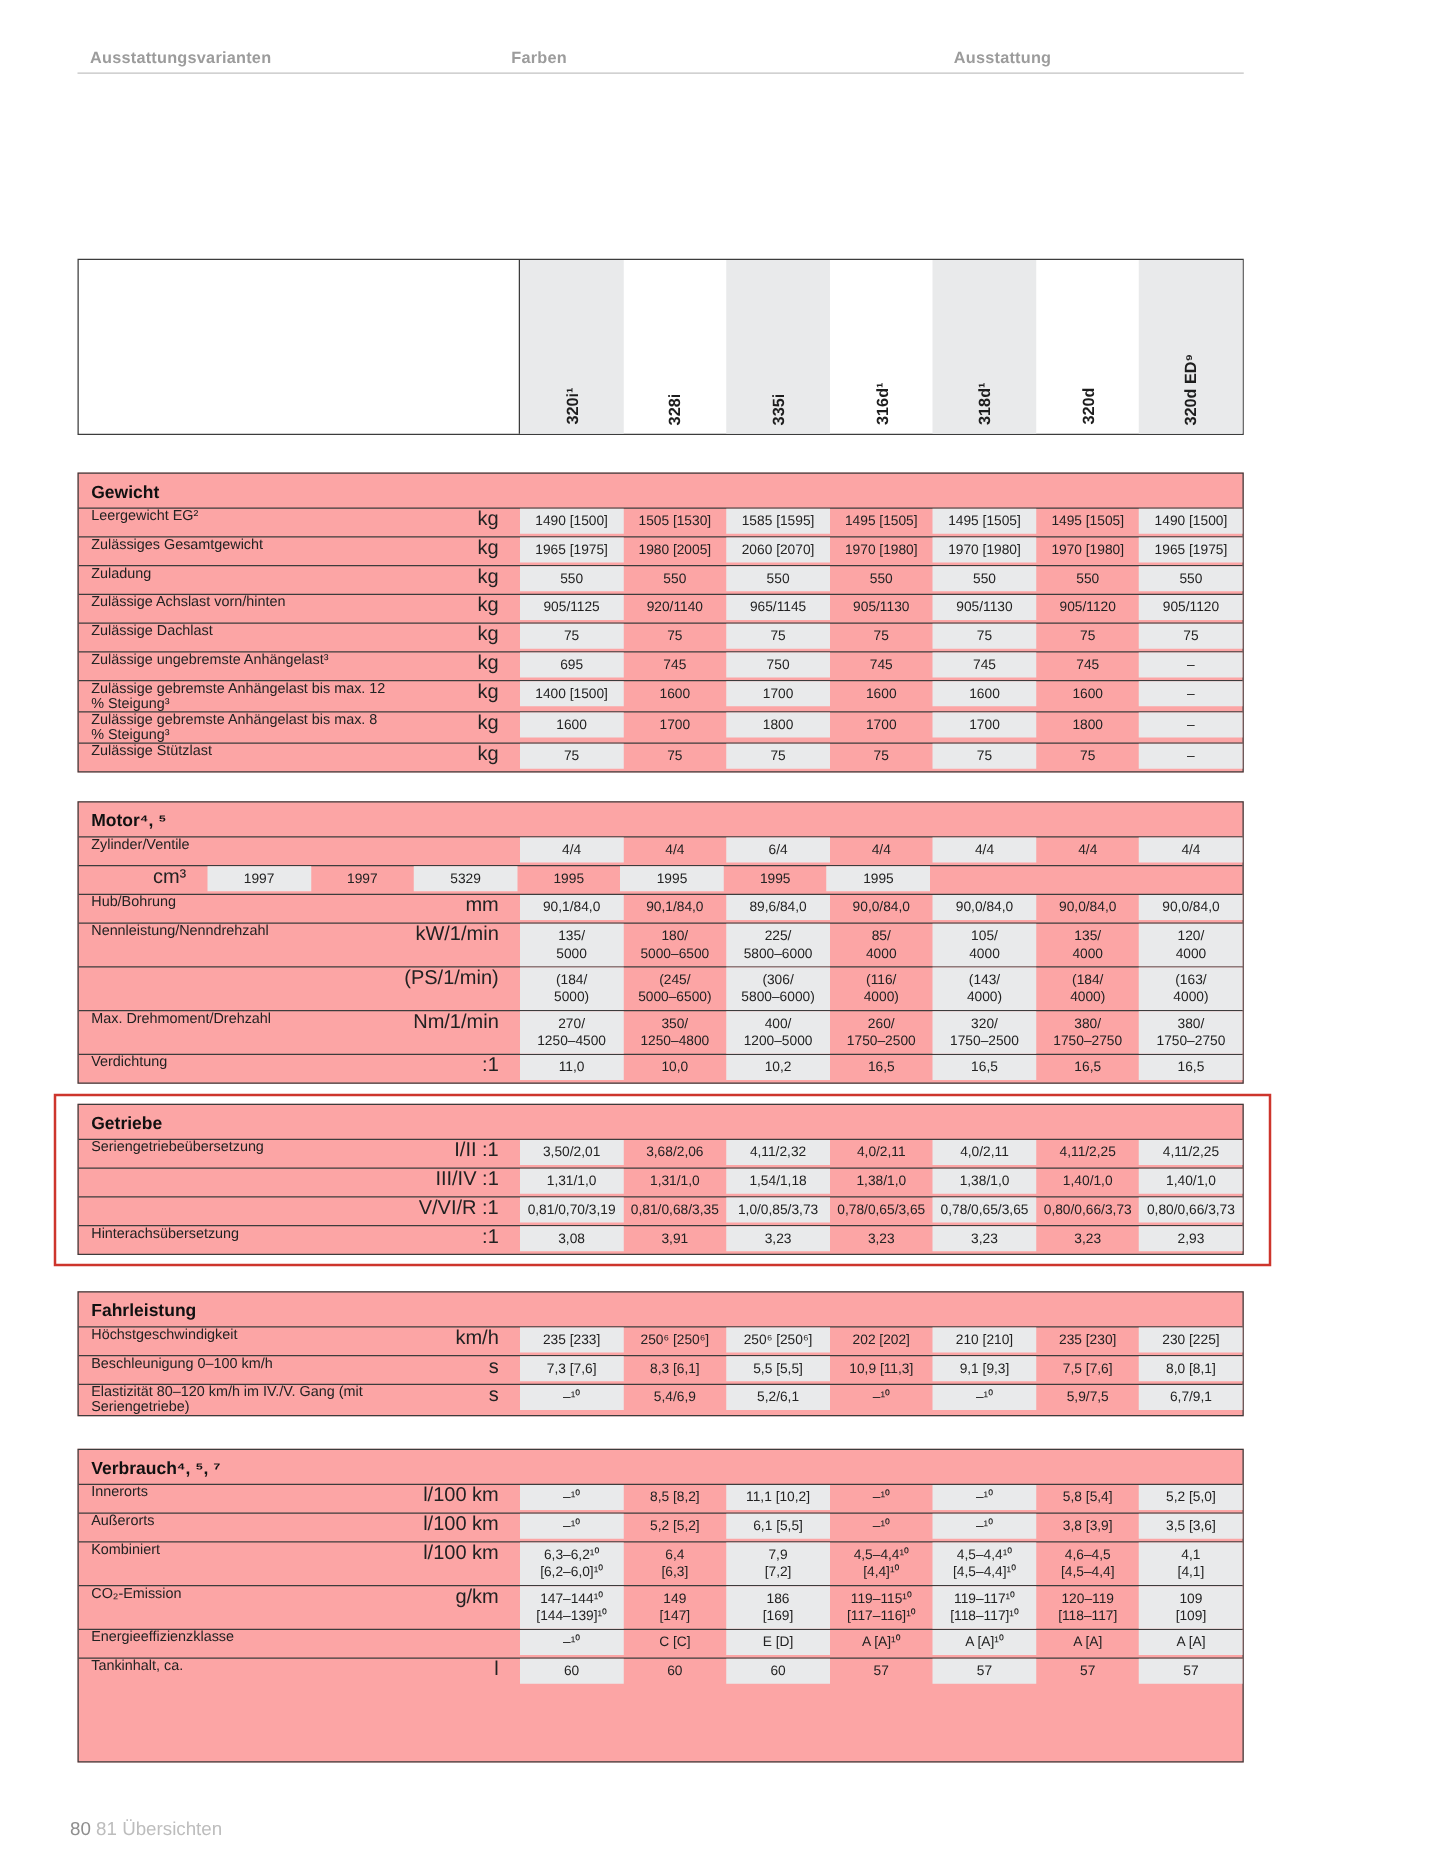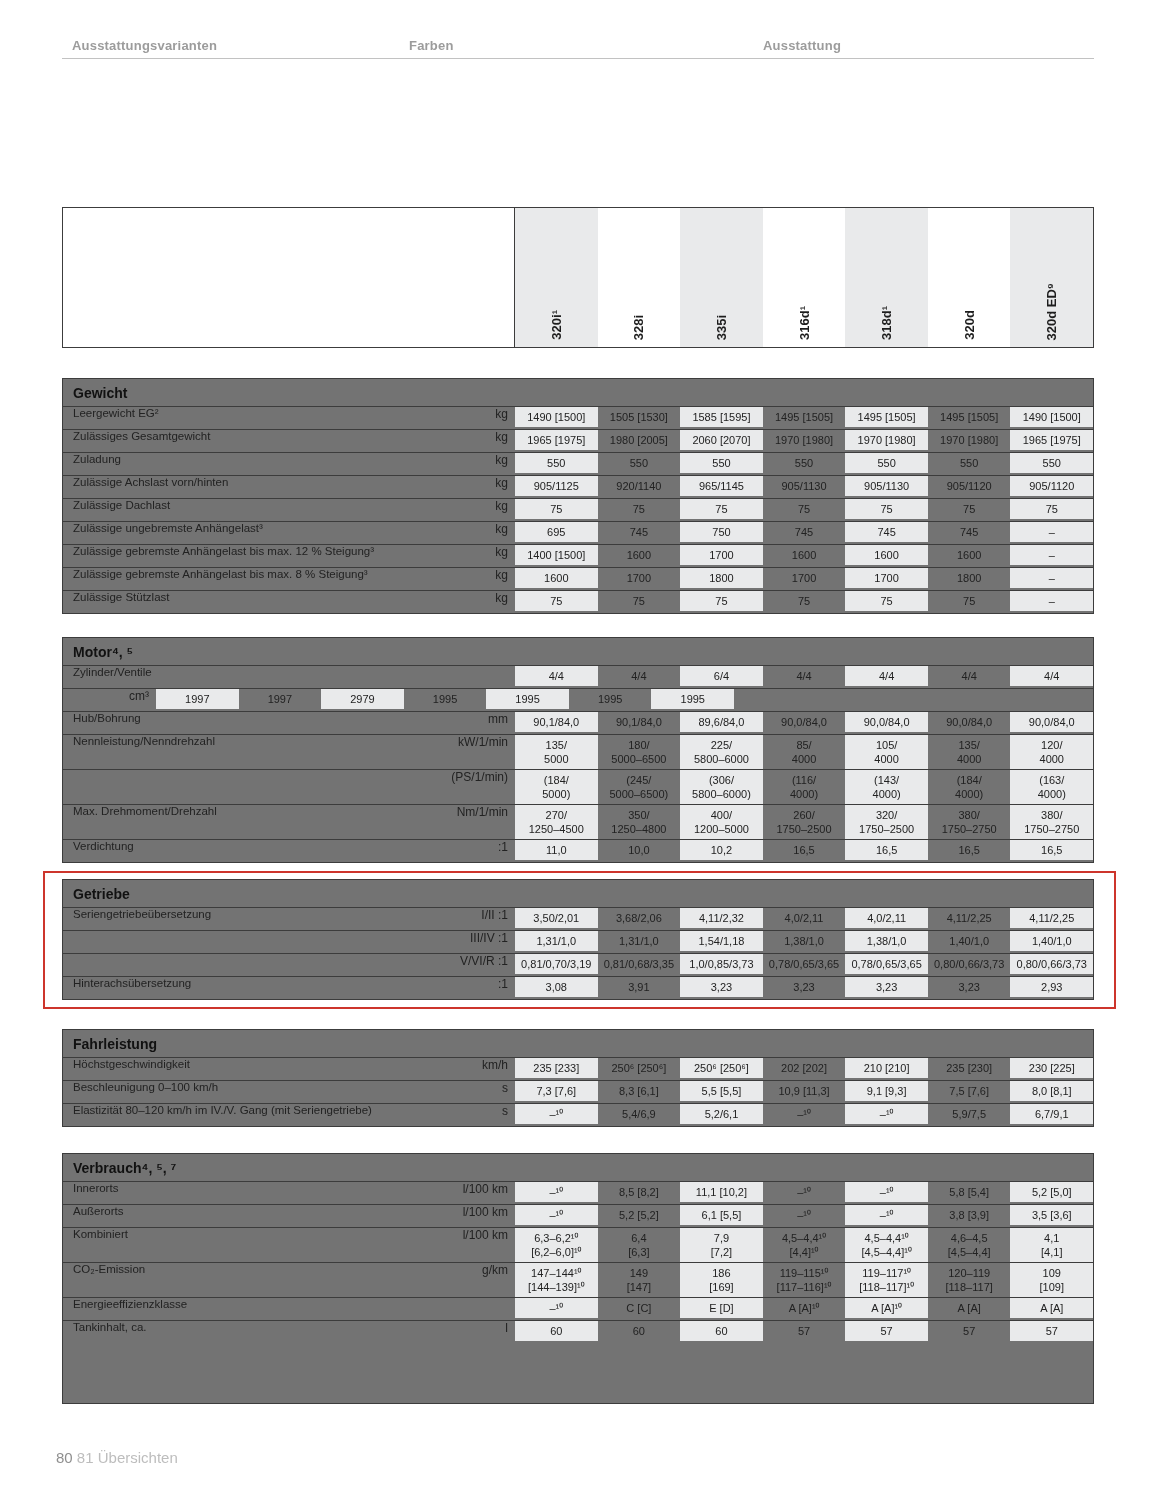--- a/index.html
+++ b/index.html
@@ -1,37 +1,37 @@
 <!DOCTYPE html>
 <html><head>
 <meta charset="utf-8">
 <style>
   html,body{margin:0;padding:0;background:#ffffff;}
   body{width:1162px;height:1485px;position:relative;font-family:"Liberation Sans",sans-serif;color:#222;}
-  .wrap{width:1032px;margin-left:62px;}
+  .wrap{width:933px;margin-left:62px;}
 
   
   .topnav{position:relative;height:20px;margin-top:38px;border-bottom:1px solid #c2c2c2;}
   .topnav span{position:absolute;top:0;font-size:13px;font-weight:bold;color:#9c9c9c;letter-spacing:.2px;}
   .nav1{left:10px;} .nav2{left:347px;} .nav3{left:701px;}
 
   
   .colheaders{margin-top:148px;height:139px;border:1px solid #3c3c3c;display:flex;}
   .ch-spacer{flex:1;}
   .ch-cols{width:578px;display:flex;border-left:1px solid #3c3c3c;}
   .ch-col{flex:1;display:flex;align-items:flex-end;justify-content:center;padding-bottom:7px;}
   .ch-col.shade{background:#e9eaeb;}
   .ch-col b{writing-mode:vertical-rl;transform:rotate(180deg);font-size:13px;font-weight:bold;color:#1d1d1d;white-space:nowrap;}
 
   
-  .section-box{border:1px solid #3c3c3c;background:#737373;}
+  .section-box{border:1px solid #3c3c3c;background:#fca5a5;}
   .sec-title{font-size:14px;font-weight:bold;padding:6px 0 5px 10px;color:#111;}
   .row{display:flex;align-items:flex-start;border-top:1px solid #3c3c3c;min-height:22px;}
   .row .lbl{flex:1;display:flex;align-items:center;padding-left:10px;font-size:11.5px;color:#222;}
-  .row .unit{width:86px;display:flex;align-items:center;justify-content:flex-end;padding-right:7px;font-size:12px;color:#222;}
+  .row .unit{width:86px;display:flex;align-items:center;justify-content:flex-end;padding-right:17px;font-size:16px;color:#222;}
   .vals{width:578px;display:flex;}
   .cell{flex:1;display:flex;align-items:center;justify-content:center;text-align:center;font-size:11px;line-height:14px;color:#222;white-space:pre-line;padding:3px 1px;}
   .cell.shade{background:#e9eaeb;}
 
   .mt-gewicht{margin-top:30px;}
   .mt-motor{margin-top:23px;}
   .mt-fahrleistung{margin-top:20px;}
   .mt-verbrauch{margin-top:26px;}
   .pad-bottom{height:60px;}
 
@@ -214,21 +214,21 @@
             <div class="cell shade">4/4</div>
             <div class="cell">4/4</div>
             <div class="cell shade">4/4</div>
           </div>
         </div>
         <div class="row">
           <div class="unit">cm³</div>
           <div class="vals">
             <div class="cell shade">1997</div>
             <div class="cell">1997</div>
-            <div class="cell shade">2979</div>
+            <div class="cell shade">5329</div>
             <div class="cell">1995</div>
             <div class="cell shade">1995</div>
             <div class="cell">1995</div>
             <div class="cell shade">1995</div>
           </div>
         </div>
         <div class="row">
           <div class="lbl">Hub/Bohrung</div>
           <div class="unit">mm</div>
           <div class="vals">

